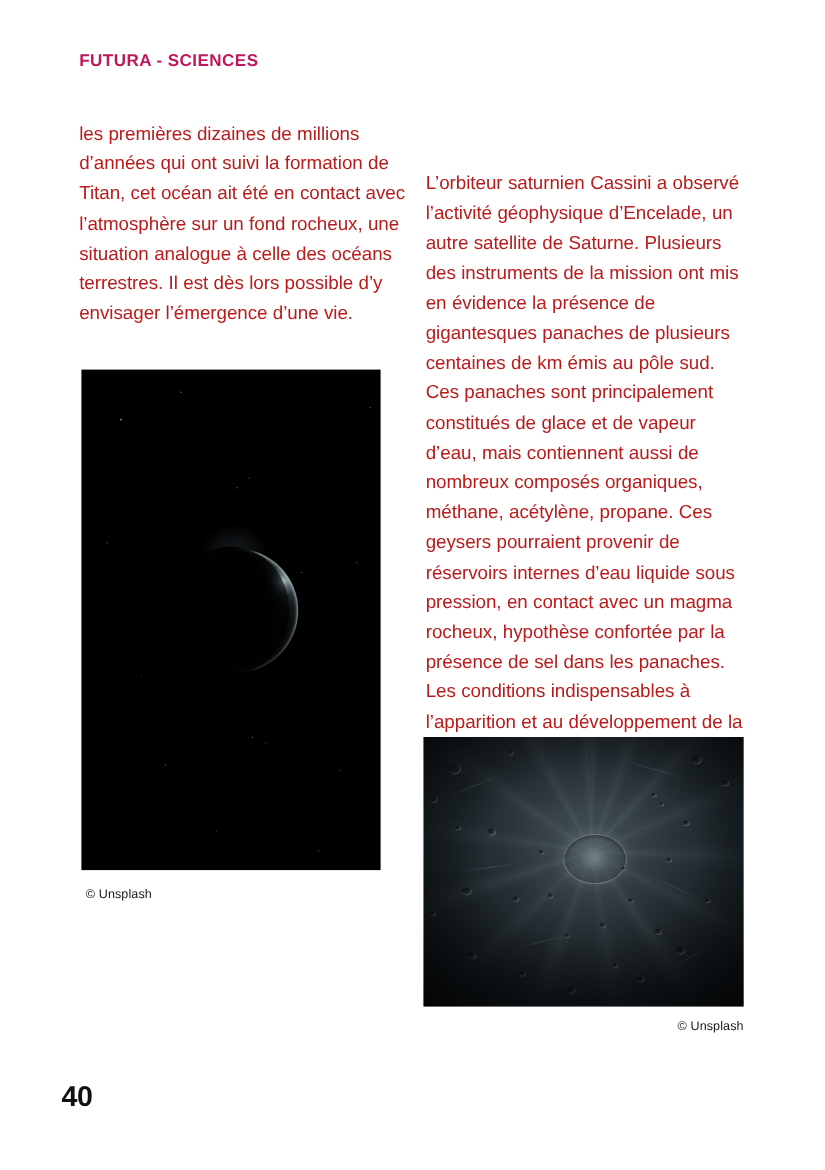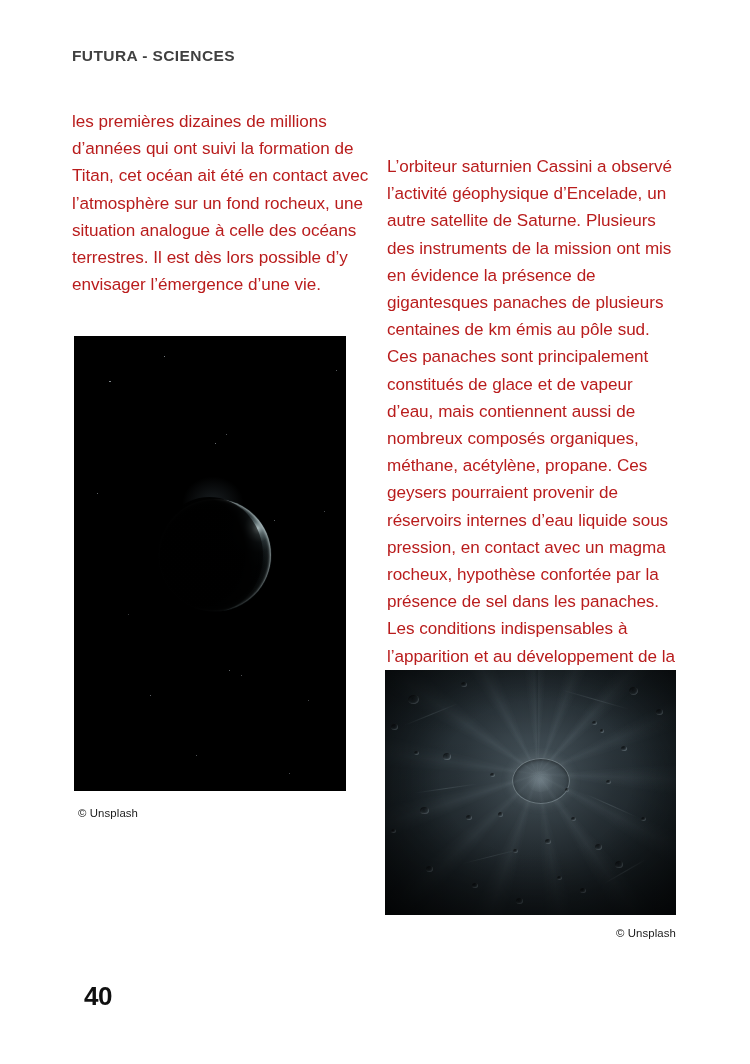--- a/index.html
+++ b/index.html
@@ -21,21 +21,21 @@
   }
 
   
   .masthead {
     position: absolute;
     left: 72px;
     top: 47px;
     font-size: 15.5px;
     font-weight: bold;
     letter-spacing: 0.4px;
-    color: #404040;
+    color: #be185d;
     white-space: nowrap;
   }
 
   
   .col {
     position: absolute;
     color: #b91c1c;
     font-size: 17.1px;
     line-height: 27.2px;
     letter-spacing: -0.05px;
@@ -213,21 +213,21 @@
   .streak {
     position: absolute;
     background: linear-gradient(to right, rgba(0,0,0,0), rgba(156,174,182,0.22), rgba(0,0,0,0));
     height: 1px;
     border-radius: 1px;
   }
 
   
   .folio {
     position: absolute;
-    left: 84px;
+    left: 56px;
     top: 981px;
     font-size: 26px;
     font-weight: bold;
     color: #101010;
     letter-spacing: -0.4px;
   }
 </style>
 </head>
 <body>
 

